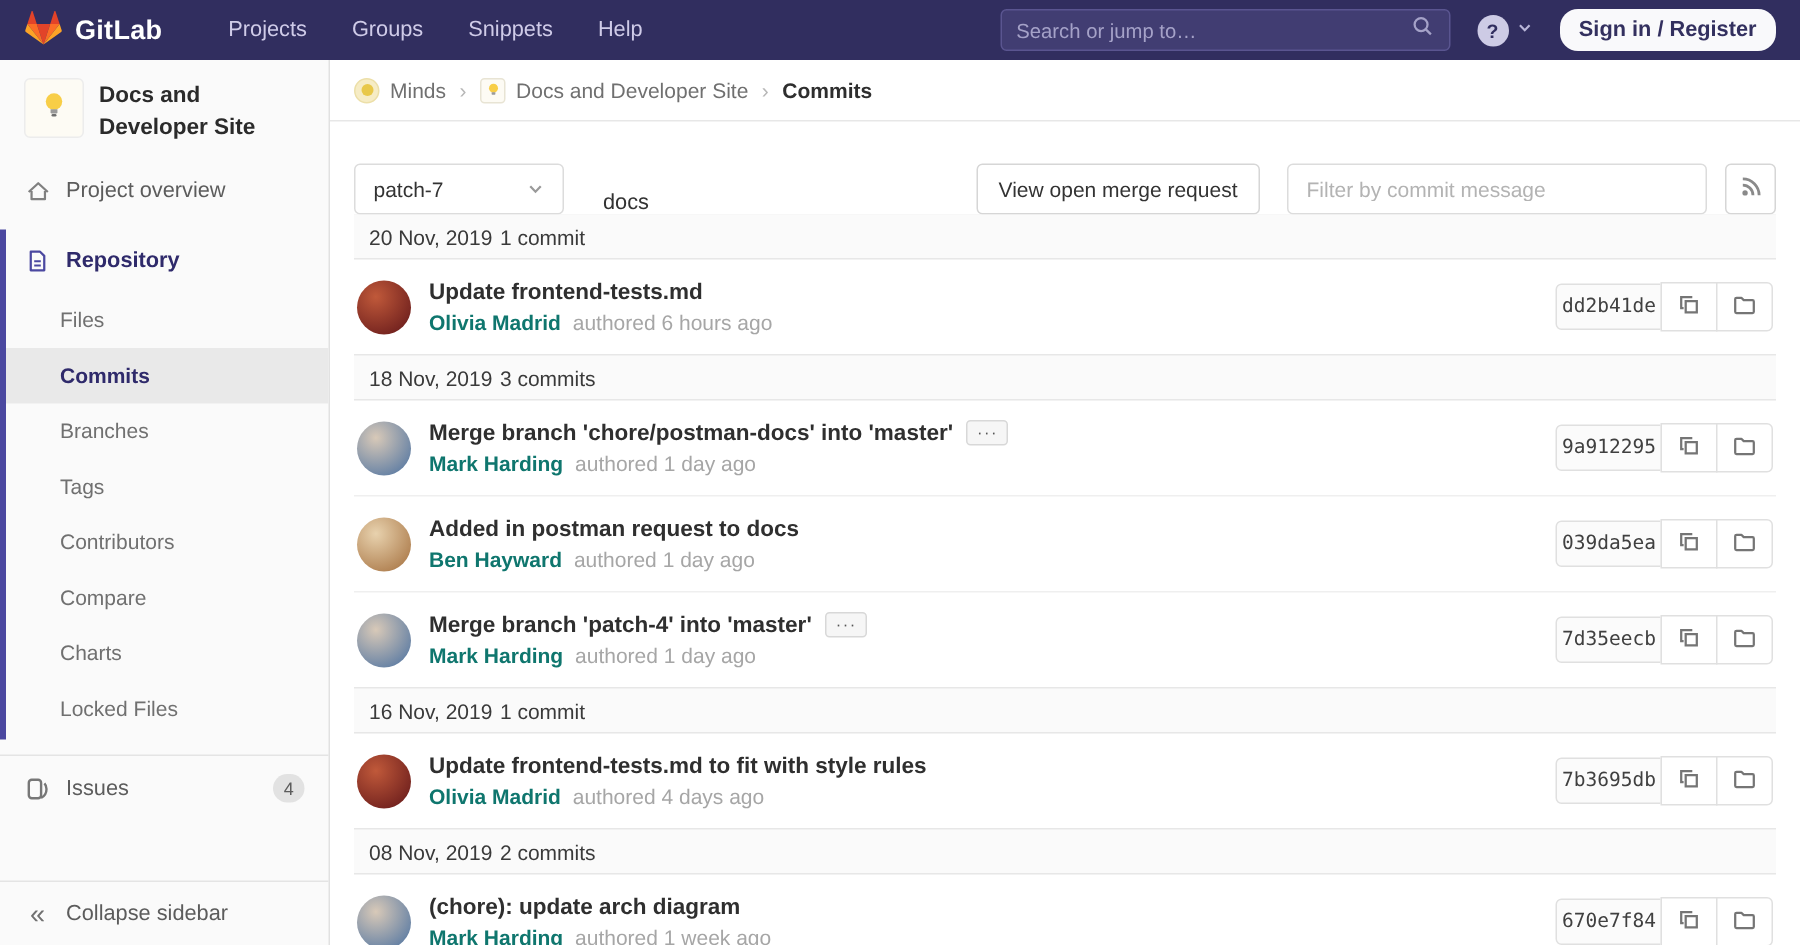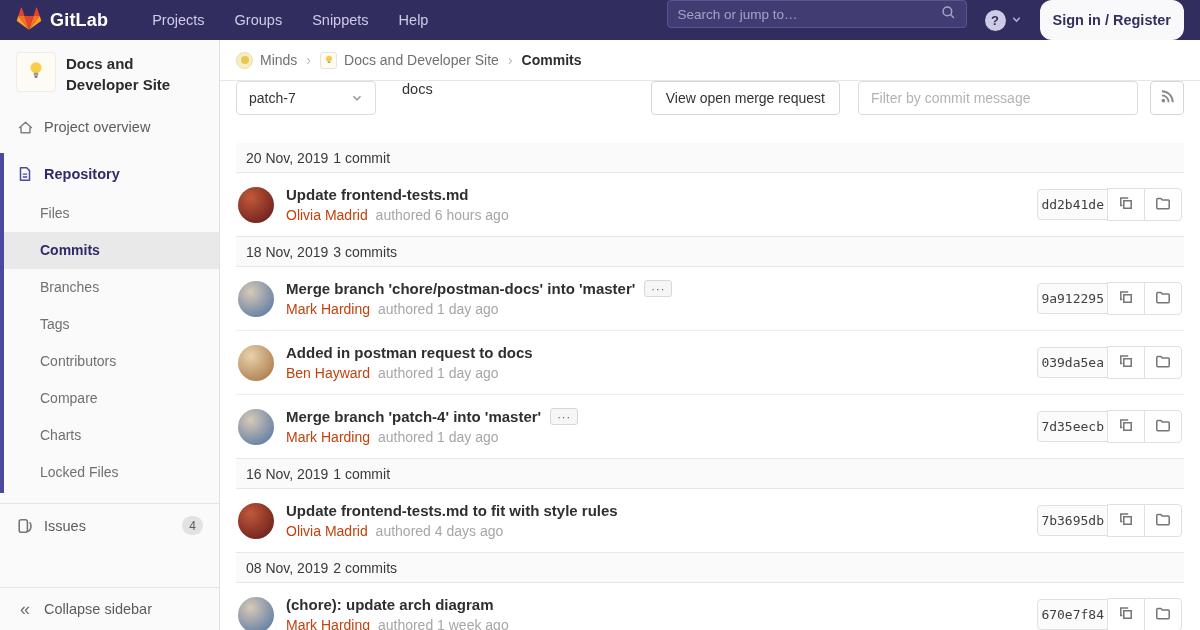--- a/index.html
+++ b/index.html
@@ -3,21 +3,21 @@
 <meta charset="utf-8">
 <style>
   * { box-sizing: border-box; margin: 0; padding: 0; }
   html, body { width: 1200px; height: 630px; overflow: hidden; }
   body { font-family: "Liberation Sans", sans-serif; background: #fff; color: #2e2e2e; }
   a { text-decoration: none; color: inherit; cursor: pointer; }
   ul { list-style: none; }
   .page { width: 1200px; height: 630px; display: flex; flex-direction: column; }
 
   
-  .navbar { height: 40px; flex: 0 0 40px; background: #312e5f; display: flex; padding: 0 16px; }
+  .navbar { height: 40px; flex: 0 0 40px; background: #312e5f; display: flex; align-items: center; padding: 0 16px; }
   .brand { display: flex; align-items: center; gap: 8px; }
   .brand-text { color: #fff; font-size: 18px; font-weight: 600; letter-spacing: .2px; }
   .nav-links { display: flex; align-items: center; margin-left: 44px; gap: 30px; }
   .nav-links a { color: #cfcbe8; font-size: 14.5px; }
   .nav-search { margin-left: auto; width: 300px; height: 28px; background: #413d72; border: 1px solid #5a5590;
     border-radius: 4px; display: flex; align-items: center; padding: 0 10px; }
   .nav-search input { flex: 1; background: transparent; border: none; outline: none; color: #dcdaf0; font-size: 13.5px; font-family: "Liberation Sans", sans-serif; }
   .nav-search input::placeholder { color: #a5a2c8; }
   .nav-help { display: flex; align-items: center; gap: 5px; margin-left: 18px; color: #b9b6d8; cursor: pointer; }
   .help-circle { width: 21px; height: 21px; border-radius: 50%; background: #cdcbe5; color: #312e5f;
@@ -55,21 +55,21 @@
   .breadcrumb { height: 41px; flex: 0 0 41px; border-bottom: 1px solid #e7e7e7; display: flex; align-items: center;
     padding: 0 16px; gap: 9px; font-size: 14px; color: #707070; }
   .crumb { display: flex; align-items: center; gap: 7px; }
   .crumb-avatar { width: 17px; height: 17px; border-radius: 50%; background: #f6ecc5; border: 1px solid #ecdfa8;
     display: flex; align-items: center; justify-content: center; }
   .crumb-avatar .dot { width: 8px; height: 8px; border-radius: 50%; background: #e8c84a; }
   .crumb-avatar.square { border-radius: 3px; background: #fdfbf4; border-color: #e8e4d4; }
   .crumb-sep { color: #b7b7b7; font-size: 14px; }
   .crumb-current { color: #2e2e2e; font-weight: 700; }
 
-  .toolbar { flex: 0 0 62px; display: flex; align-items: flex-start; padding: 0 16px; }
+  .toolbar { flex: 0 0 62px; display: flex; align-items: flex-end; padding: 0 16px; }
   .branch-select { width: 140px; height: 34px; border: 1px solid #dcdcdc; border-radius: 4px; background: #fff;
     display: flex; align-items: center; justify-content: space-between; padding: 0 12px; font-size: 14px; color: #333;
     cursor: pointer; }
   .branch-select .chev { color: #9a9a9a; display: flex; }
   .ref-path { margin-left: 26px; font-size: 14.5px; color: #333; }
   .btn { height: 34px; background: #fff; border: 1px solid #d6d6d6; border-radius: 4px; font-size: 14px; color: #333;
     padding: 0 14px; cursor: pointer; font-family: "Liberation Sans", sans-serif; }
   .mr-btn { margin-left: auto; }
   .filter-input { margin-left: 18px; width: 280px; height: 34px; border: 1px solid #dcdcdc; border-radius: 4px;
     padding: 0 12px; font-size: 14px; color: #333; outline: none; font-family: "Liberation Sans", sans-serif; }
@@ -82,21 +82,21 @@
   .day-count { margin-left: 5px; }
   .commit-row { height: 64px; display: flex; align-items: center; border-bottom: 1px solid #efefef; padding: 0 2px; justify-content: space-between; }
   .avatar { width: 36px; height: 36px; border-radius: 50%; flex: 0 0 36px; margin-right: 12px; cursor: pointer;
     background: #ccc; }
   .commit-main { flex: 1; min-width: 0; }
   .commit-title-line { display: flex; align-items: center; gap: 9px; }
   .commit-title { font-size: 15px; font-weight: 700; color: #2f2f2f; white-space: nowrap; }
   .ellipsis-btn { height: 17px; padding: 0 6px; border: 1px solid #d8d8d8; background: #f6f6f6; border-radius: 3px;
     font-size: 11px; line-height: 14px; letter-spacing: 1px; color: #555; cursor: pointer; }
   .commit-meta { margin-top: 4px; font-size: 14px; }
-  .commit-author { color: #c2410c; }
+  .commit-author { color: #0f766e; font-weight: bold; }
   .commit-authored { color: #a6a6a6; margin-left: 4px; }
   .sha-group { display: flex; align-items: center; }
   .sha { height: 31px; display: inline-flex; align-items: center; padding: 0 3px; background: #fbfbfb;
     border: 1px solid #e0e0e0; border-radius: 4px 0 0 4px; font-family: "DejaVu Sans Mono", monospace;
     font-size: 13px; color: #404040; cursor: pointer; }
   .sha-btn { height: 33px; width: 38px; background: #fff; border: 1px solid #e0e0e0; margin-left: -1px;
     display: flex; align-items: center; justify-content: center; cursor: pointer; padding: 0; }
   .sha-btn.browse { border-radius: 0 4px 4px 0; }
 </style>
 </head>

